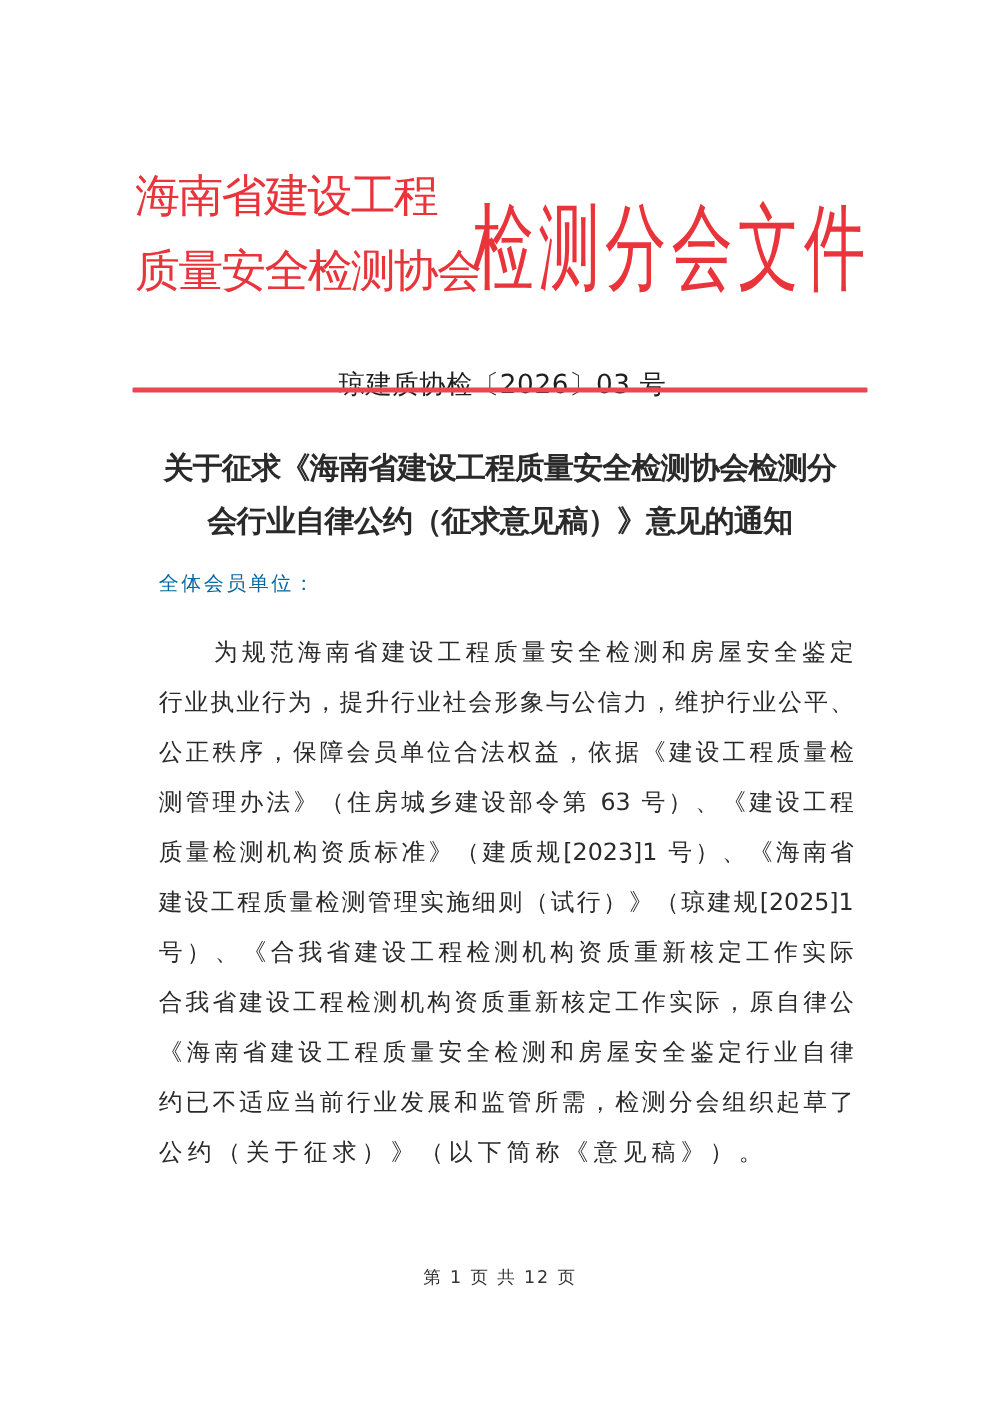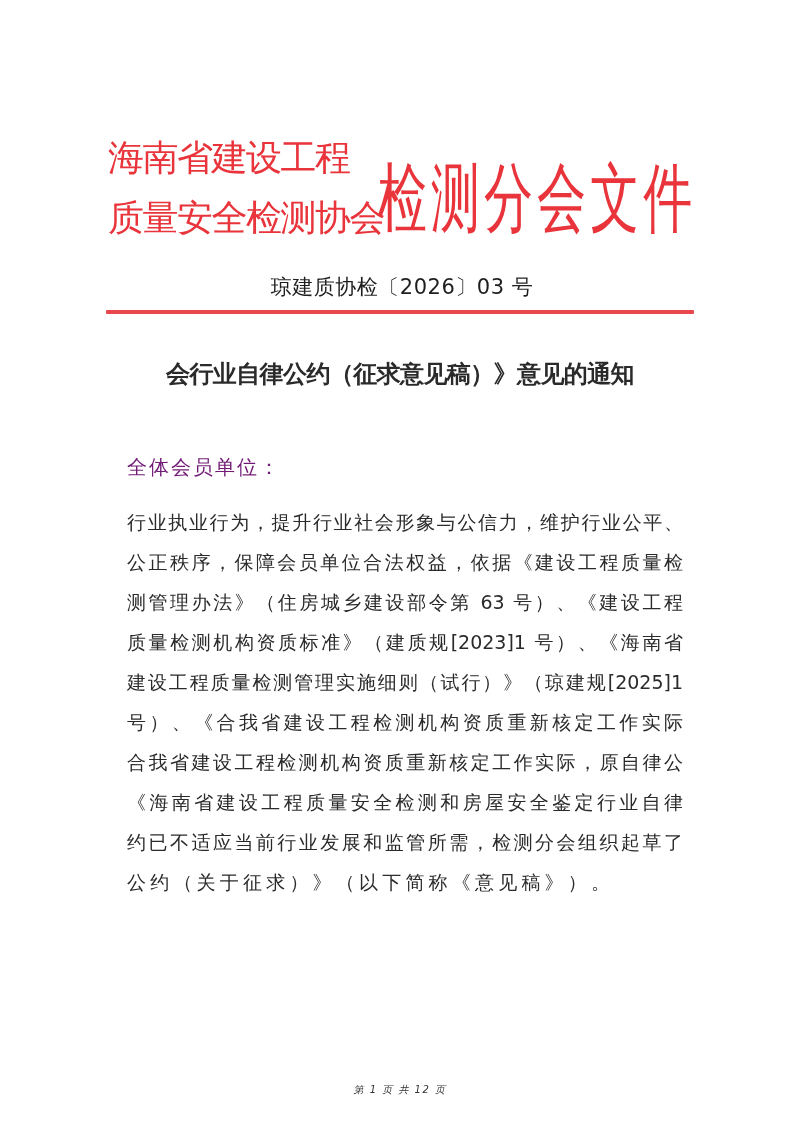--- a/index.html
+++ b/index.html
@@ -51,21 +51,21 @@
       line-height: 122px;
       white-space: nowrap;
       transform-origin: left top;
       transform: scaleX(0.68) scaleY(1.05);
       letter-spacing: 6px;
     }
     .doc-number {
       position: absolute;
       left: 0;
       width: 800px;
-      top: 272px;
+      top: 292px;
       text-align: center;
       font-family: "DejaVu Sans", sans-serif;
       font-size: 21px;
       line-height: 30px;
       color: #1e1e1e;
       letter-spacing: 0.5px;
       padding-left: 4px;
       box-sizing: border-box;
     }
     .red-rule {
@@ -94,23 +94,23 @@
     .title .tline {
       display: block;
       white-space: nowrap;
     }
     
     .salutation {
       position: absolute;
       left: 127px;
       top: 452px;
       font-family: "DejaVu Sans", sans-serif;
-      font-size: 20px;
+      font-size: 16px;
       line-height: 30px;
-      color: #701a75;
+      color: #0369a1;
       letter-spacing: 2px;
     }
     .body-text {
       position: absolute;
       left: 127px;
       top: 502px;
       width: 556px;
       font-family: "DejaVu Sans", sans-serif;
       font-size: 19px;
       line-height: 40px;
@@ -127,53 +127,54 @@
       padding-left: 44px;
     }
     .body-text .bline.last {
       text-align-last: left;
       letter-spacing: 4.2px;
     }
     .footer {
       position: absolute;
       left: 0;
       width: 800px;
-      top: 1082px;
+      top: 1014px;
       text-align: center;
       font-family: "DejaVu Sans", sans-serif;
-      font-size: 10px;
+      font-size: 14px;
       line-height: 16px;
       color: #333333;
       letter-spacing: 1.5px;
-      font-style: italic;
     }
   </style>
 </head>
 <body>
 
 <div class="page">
 
   <div class="header-left">
     <span class="line">海南省建设工程</span>
     <span class="line">质量安全检测协会</span>
   </div>
 
   <div class="header-right">检测分会文件</div>
 
   <div class="doc-number">琼建质协检〔2026〕03 号</div>
 
   <div class="red-rule"></div>
 
   <div class="title">
+    <span class="tline">关于征求《海南省建设工程质量安全检测协会检测分</span>
     <span class="tline">会行业自律公约（征求意见稿）》意见的通知</span>
   </div>
 
   <div class="salutation">全体会员单位：</div>
 
   <div class="body-text">
+    <span class="bline indent">为规范海南省建设工程质量安全检测和房屋安全鉴定</span>
     <span class="bline">行业执业行为，提升行业社会形象与公信力，维护行业公平、</span>
     <span class="bline">公正秩序，保障会员单位合法权益，依据《建设工程质量检</span>
     <span class="bline">测管理办法》（住房城乡建设部令第 63 号）、《建设工程</span>
     <span class="bline">质量检测机构资质标准》（建质规[2023]1 号）、《海南省</span>
     <span class="bline">建设工程质量检测管理实施细则（试行）》（琼建规[2025]1</span>
     <span class="bline">号）、《合我省建设工程检测机构资质重新核定工作实际</span>
     <span class="bline">合我省建设工程检测机构资质重新核定工作实际，原自律公</span>
     <span class="bline">《海南省建设工程质量安全检测和房屋安全鉴定行业自律</span>
     <span class="bline">约已不适应当前行业发展和监管所需，检测分会组织起草了</span>
     <span class="bline last">公约（关于征求）》（以下简称《意见稿》）。</span>

